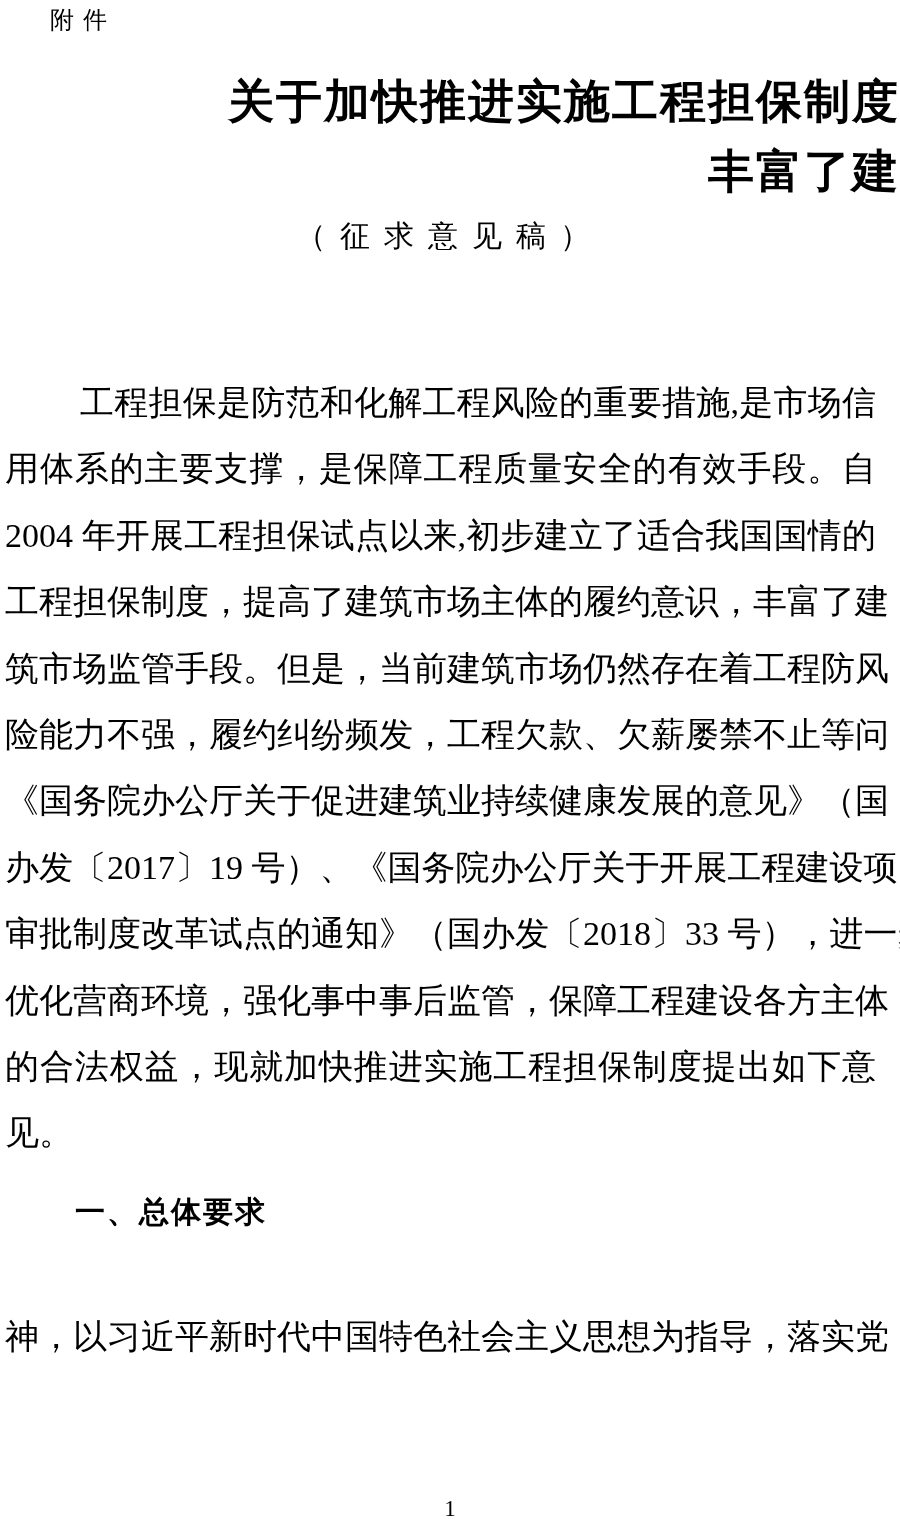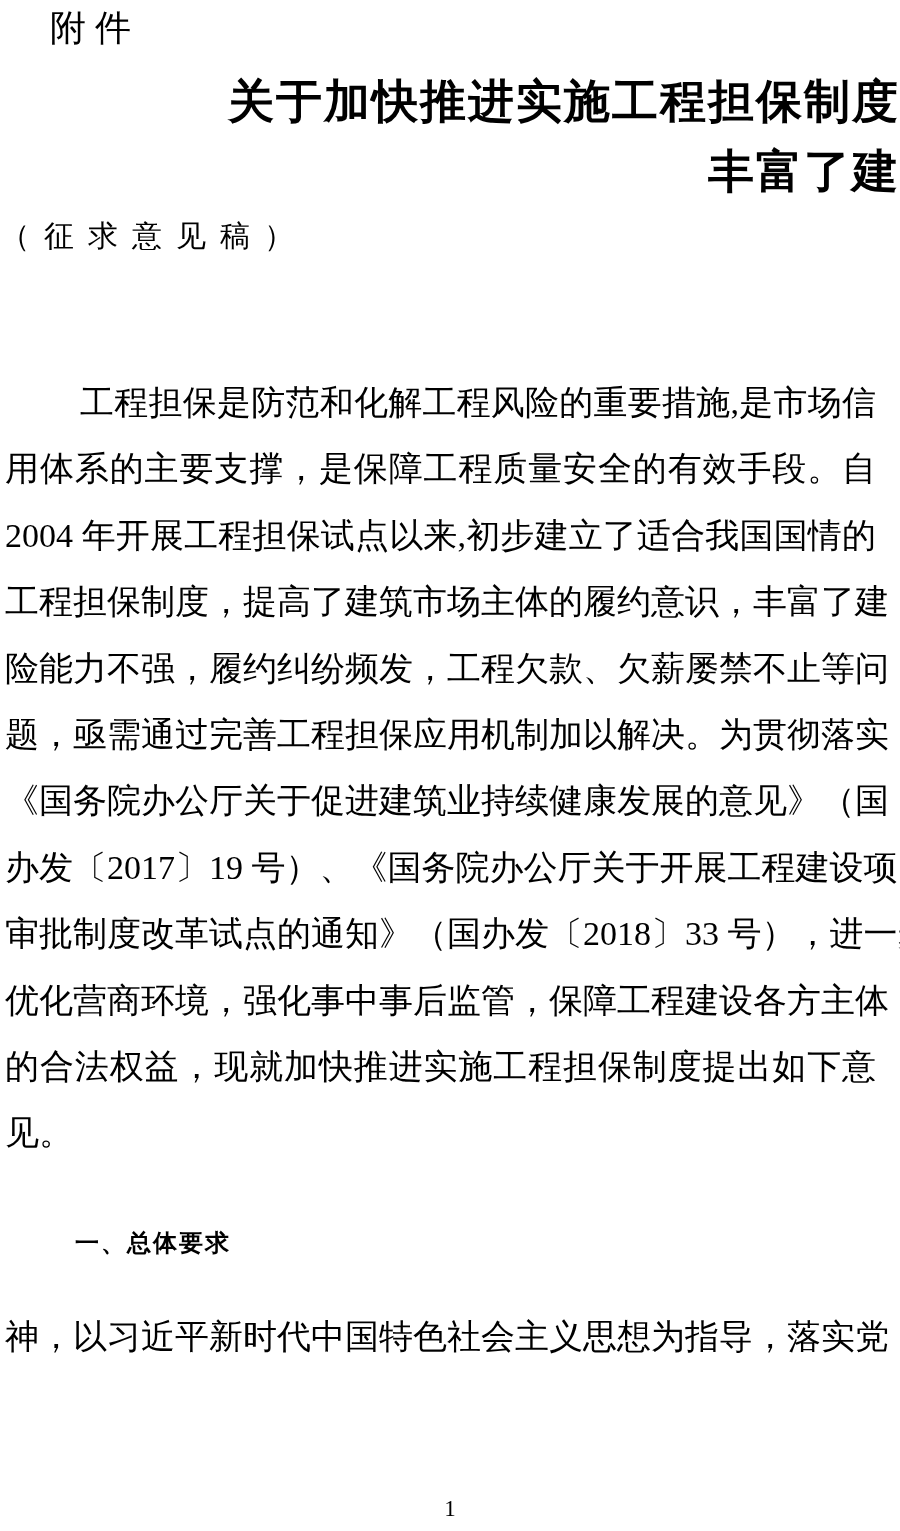--- a/index.html
+++ b/index.html
@@ -13,21 +13,21 @@
     height: 1531px;
     background: #ffffff;
     color: #000000;
     overflow: hidden;
     font-family: "Liberation Serif", "DejaVu Serif", serif;
   }
   .attachment {
     position: absolute;
     top: 4px;
     left: 50px;
-    font-size: 36px;
+    font-size: 24px;
     letter-spacing: 9px;
     white-space: nowrap;
     font-family: Liberation Mono, monospace;
   }
   .doc-title {
     position: absolute;
     top: 66px;
     left: 0;
     width: 100%;
     text-align: right;
@@ -35,20 +35,21 @@
     font-weight: 700;
     font-size: 46px;
     line-height: 70px;
     letter-spacing: 2px;
   }
   .subtitle {
     position: absolute;
     top: 216px;
     left: 0;
     width: 100%;
+    text-align: center;
     font-size: 30px;
     letter-spacing: 14px;
     white-space: nowrap;
   }
   .para {
     position: absolute;
     left: 5px;
     right: 24px;
     font-size: 34px;
     line-height: 66.4px;
@@ -60,25 +61,25 @@
     text-align-last: justify;
     white-space: nowrap;
   }
   .tline.indent { text-indent: 75px; }
   .tline.lastline {
     text-align: left;
     text-align-last: left;
   }
   .heading {
     position: absolute;
-    top: 1227px;
+    top: 1192px;
     left: 75px;
     font-family: "Liberation Sans", "DejaVu Sans", sans-serif;
     font-weight: 700;
-    font-size: 24px;
+    font-size: 30px;
     letter-spacing: 2px;
     white-space: nowrap;
   }
   .pageno {
     position: absolute;
     top: 1496px;
     left: 0;
     width: 100%;
     text-align: center;
     font-size: 23px;
@@ -96,22 +97,22 @@
     <div>丰富了建</div>
   </div>
 
   <div class="subtitle">（征求意见稿）</div>
 
   <div class="para p1">
     <div class="tline indent">工程担保是防范和化解工程风险的重要措施,是市场信</div>
     <div class="tline">用体系的主要支撑，是保障工程质量安全的有效手段。自</div>
     <div class="tline">2004 年开展工程担保试点以来,初步建立了适合我国国情的</div>
     <div class="tline">工程担保制度，提高了建筑市场主体的履约意识，丰富了建</div>
+    <div class="tline">筑市场监管手段。但是，当前建筑市场仍然存在着工程防风</div>
     <div class="tline">险能力不强，履约纠纷频发，工程欠款、欠薪屡禁不止等问</div>
-    <div class="tline">题，亟需通过完善工程担保应用机制加以解决。为贯彻落实</div>
     <div class="tline">《国务院办公厅关于促进建筑业持续健康发展的意见》（国</div>
     <div class="tline">办发〔2017〕19 号）、《国务院办公厅关于开展工程建设项目</div>
     <div class="tline">审批制度改革试点的通知》（国办发〔2018〕33 号），进一步</div>
     <div class="tline">优化营商环境，强化事中事后监管，保障工程建设各方主体</div>
     <div class="tline">的合法权益，现就加快推进实施工程担保制度提出如下意</div>
     <div class="tline lastline">见。</div>
   </div>
 
   <div class="heading">一、总体要求</div>
 

